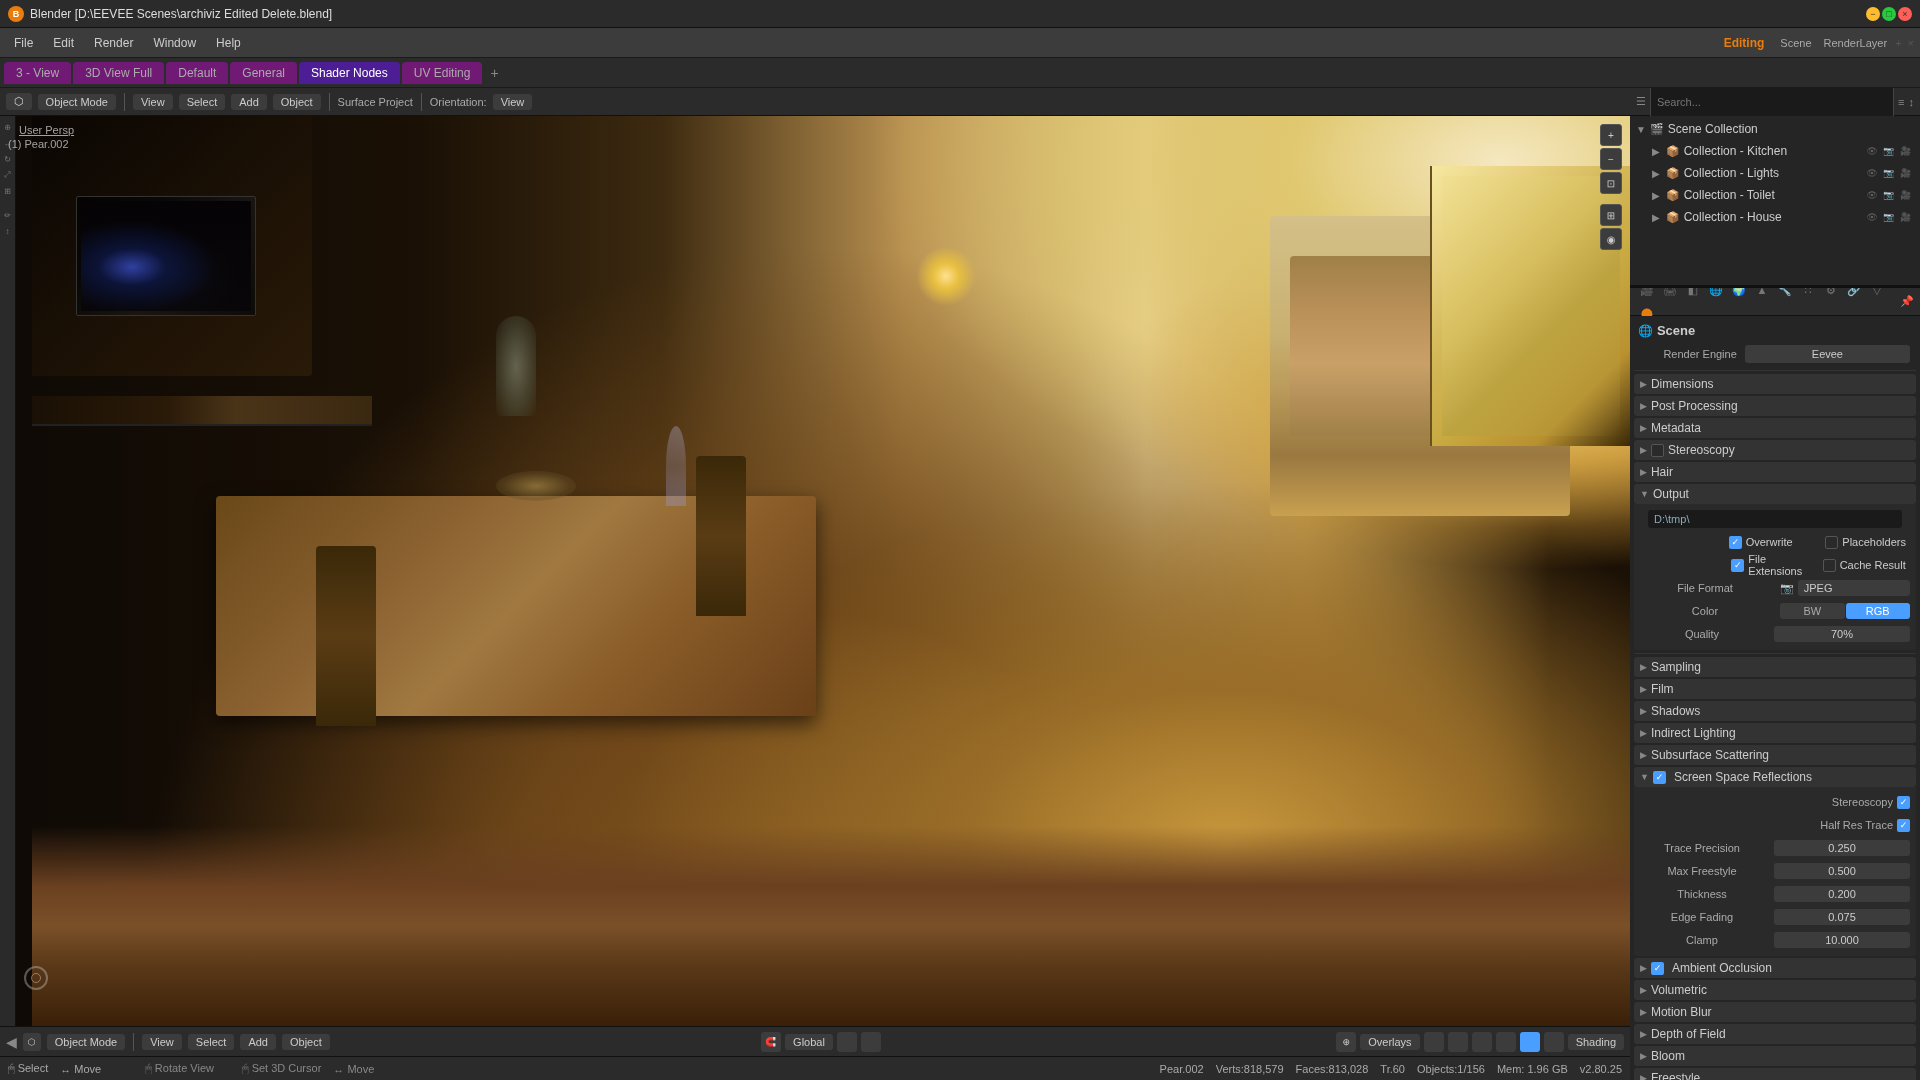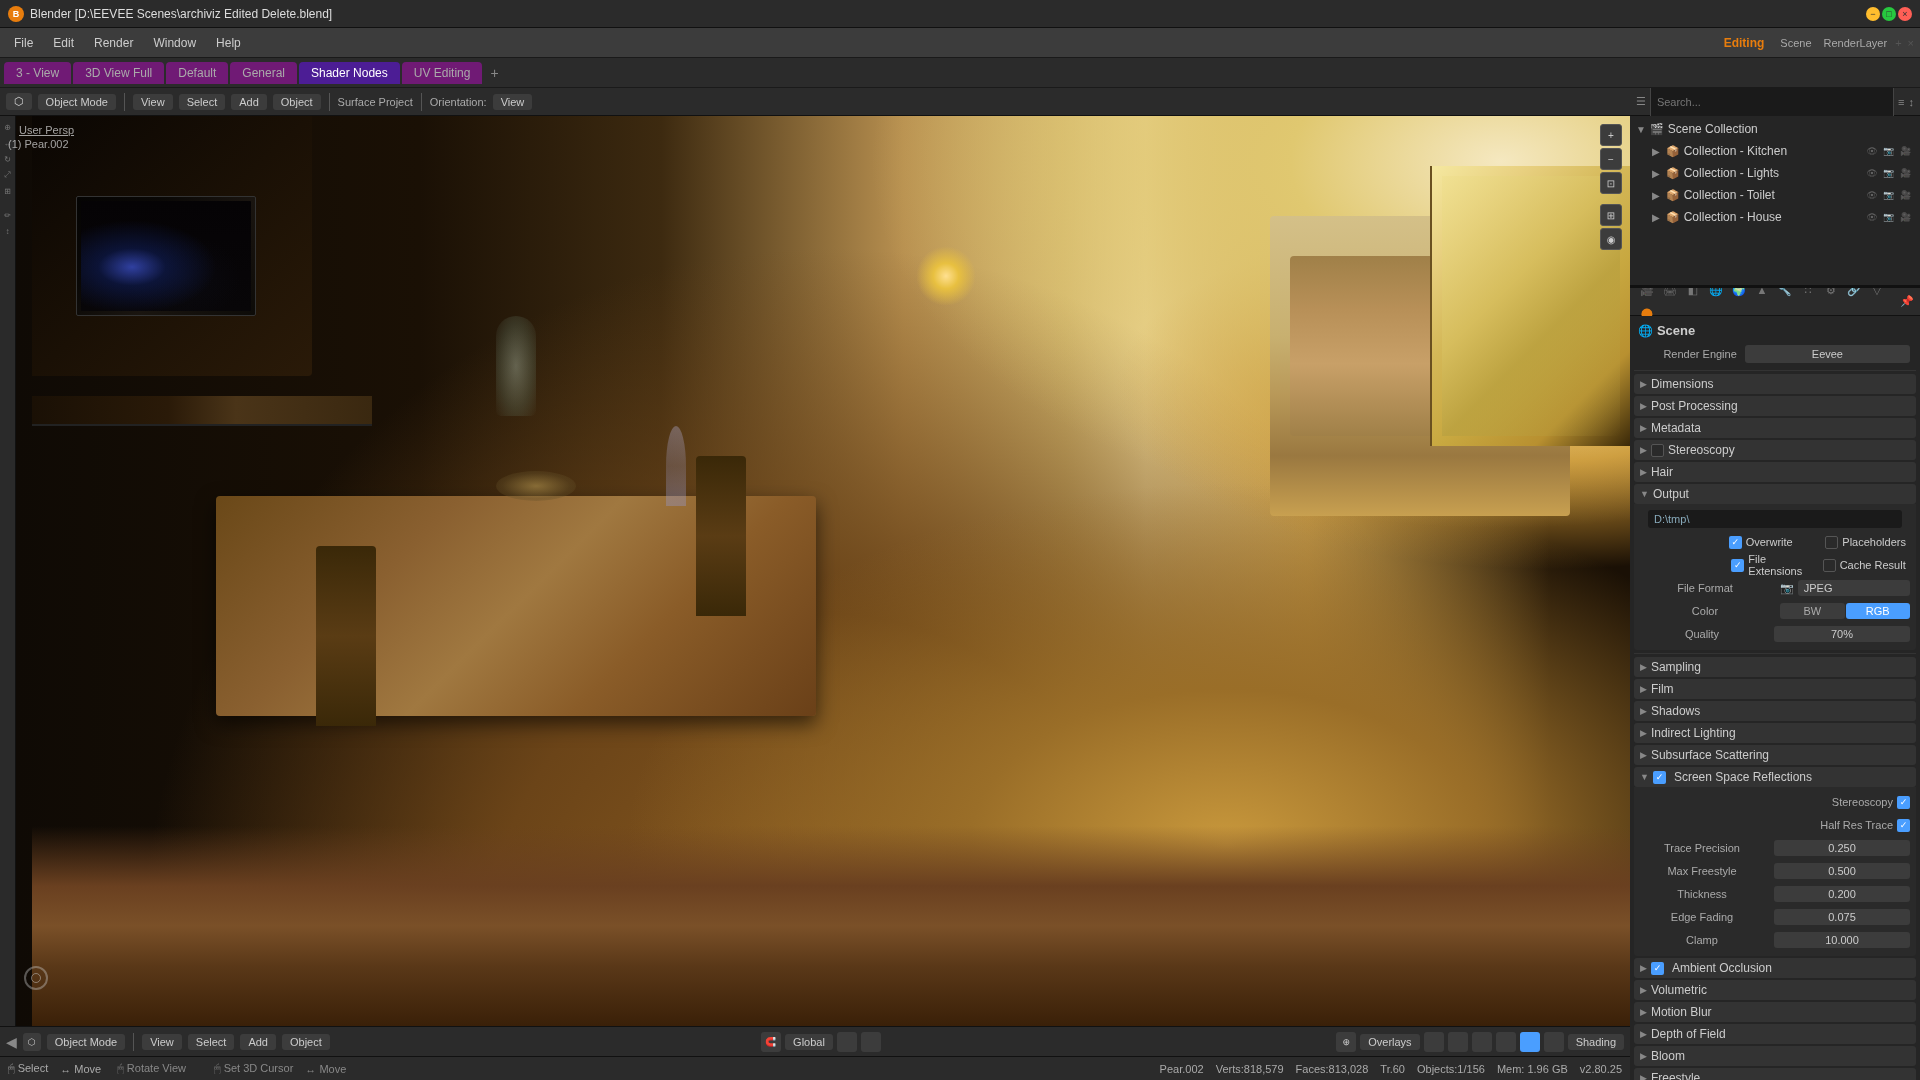--- a/index.html
+++ b/index.html
@@ -616,21 +616,21 @@
         <div style="width:20px;height:20px;background:#3c3c3c;border-radius:3px;cursor:pointer;"></div>
         <div style="width:20px;height:20px;background:#4a9eff;border-radius:3px;cursor:pointer;"></div>
         <div style="width:20px;height:20px;background:#3c3c3c;border-radius:3px;cursor:pointer;"></div>
         <button class="vp-btn">Shading</button>
       </div>
     </div>
 
     <div id="status-bar">
       <span style="color:#aaa;">🖱 <span>Select</span></span>
       <span style="color:#aaa;">↔ <span>Move</span></span>
-      <span style="color:#888;margin-left:4px;">🖱 <span>Rotate View</span></span>
+      <span style="color:#888;margin-left:32px;">🖱 <span>Rotate View</span></span>
       <span style="color:#888;margin-left:16px;">🖱 <span>Set 3D Cursor</span></span>
       <span style="color:#888;">↔ <span>Move</span></span>
       <div style="flex:1;"></div>
       <span>Pear.002</span>
       <span>Verts:818,579</span>
       <span>Faces:813,028</span>
       <span>Tr.60</span>
       <span>Objects:1/156</span>
       <span>Mem: 1.96 GB</span>
       <span>v2.80.25</span>

